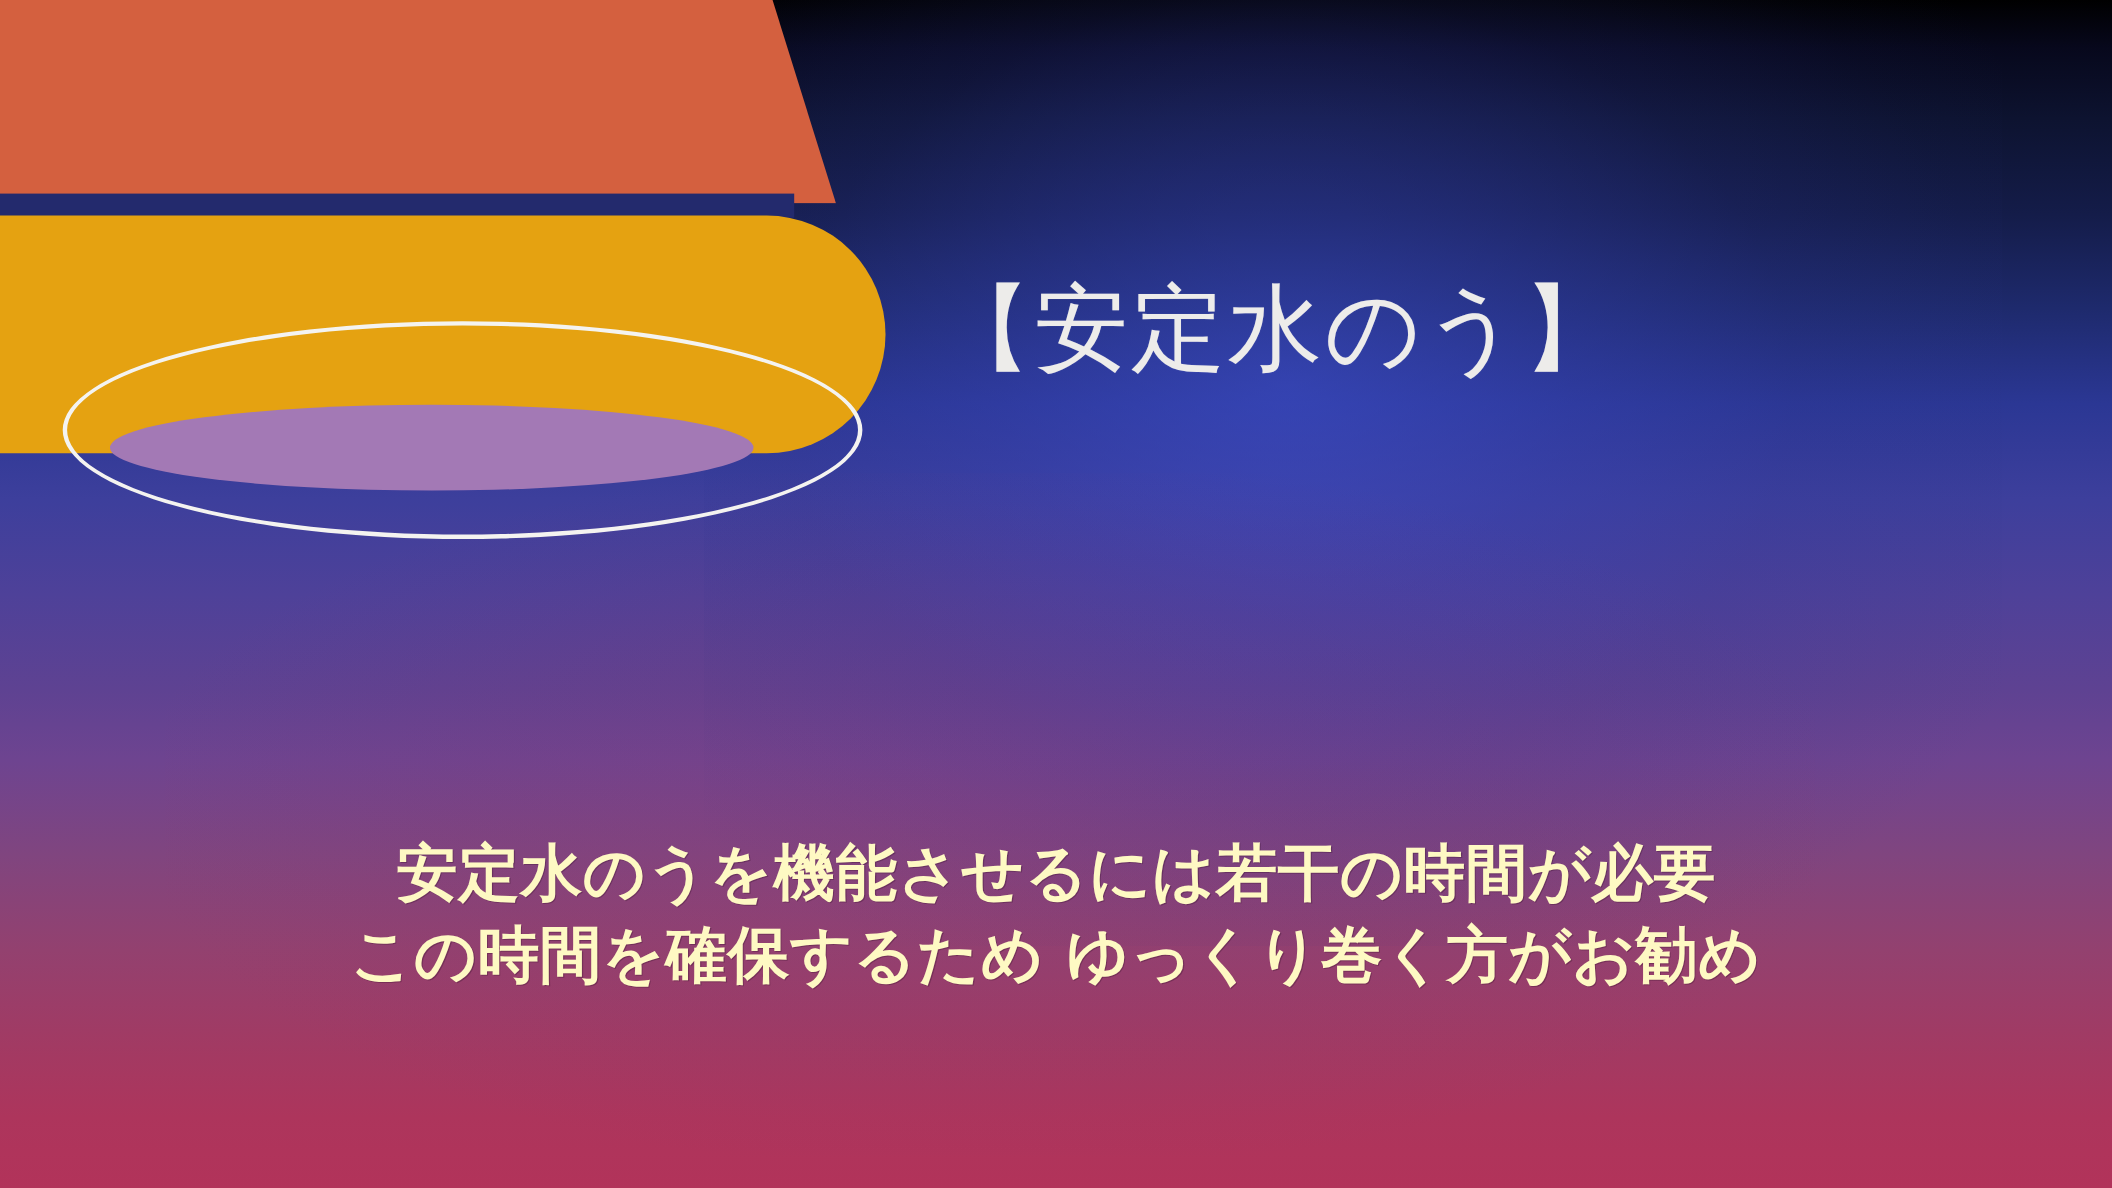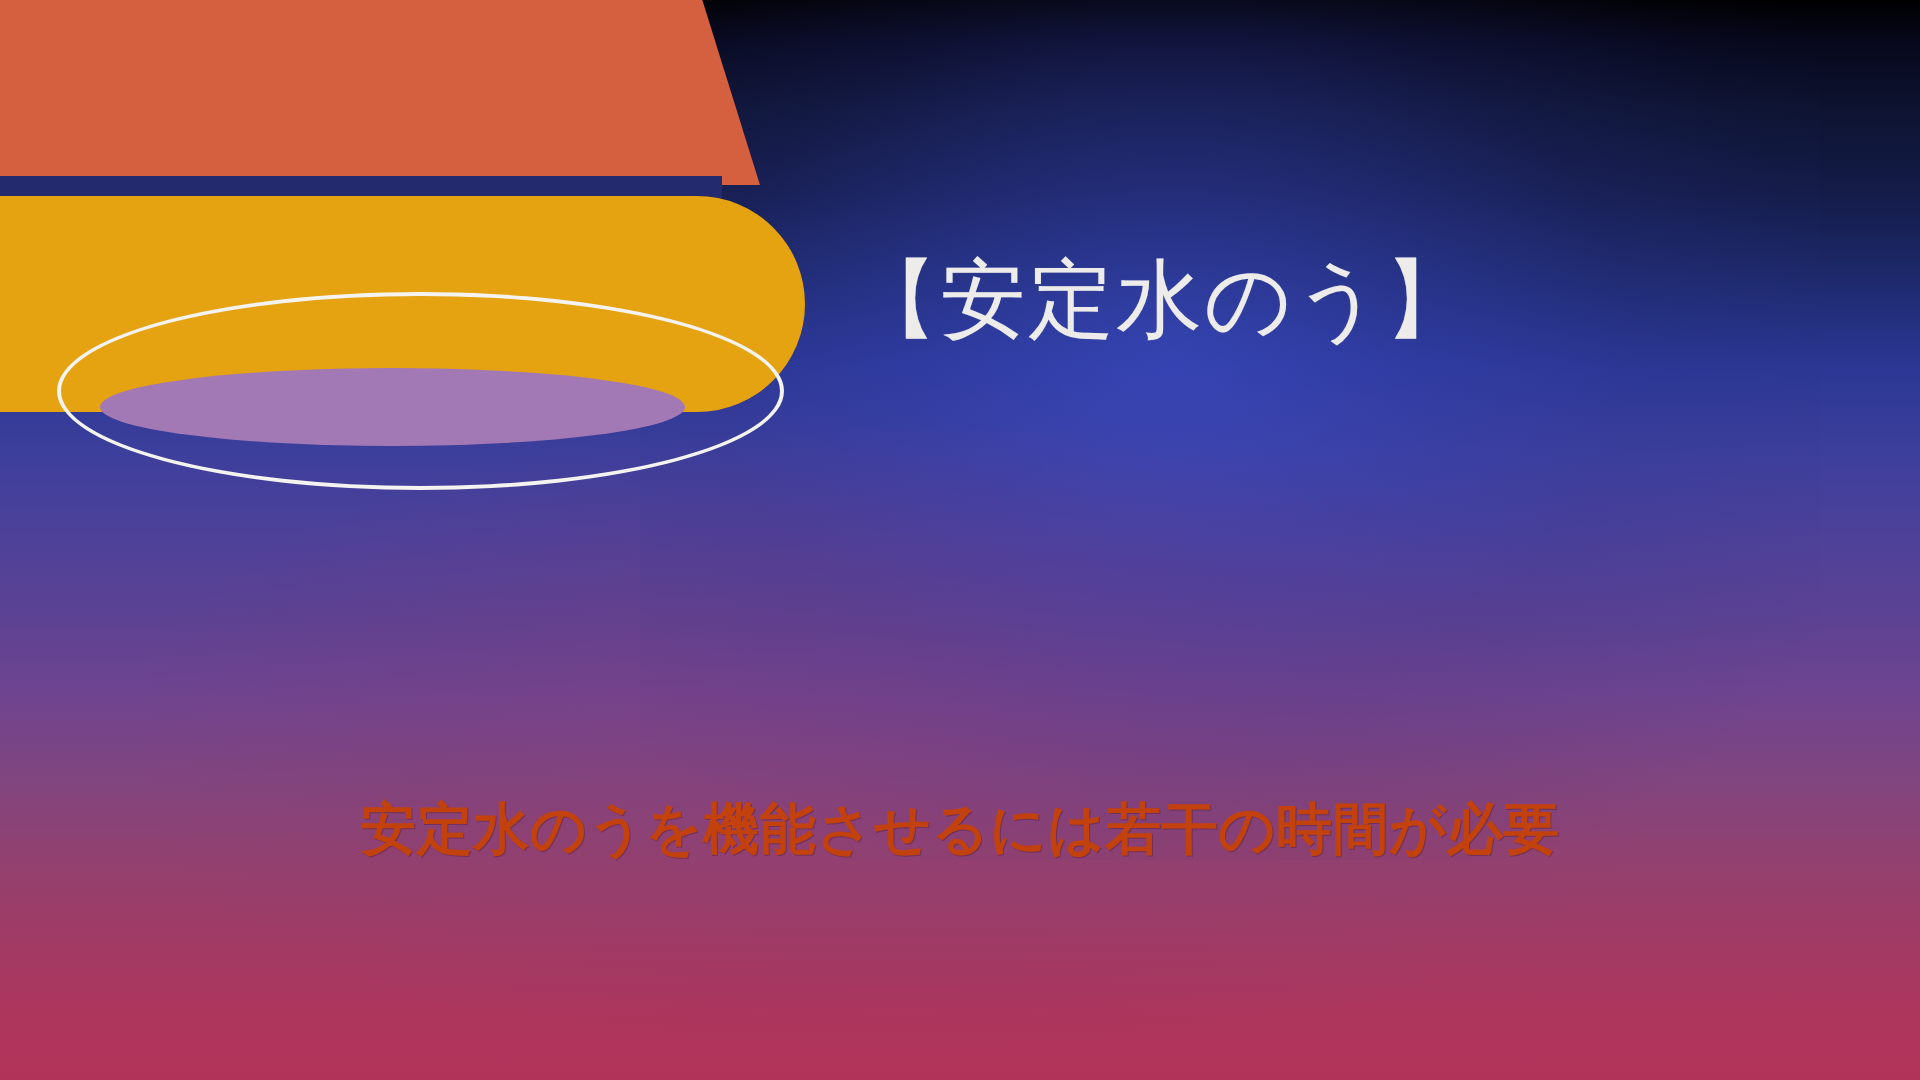--- a/index.html
+++ b/index.html
@@ -121,23 +121,23 @@
     color: #edecea;
     white-space: nowrap;
     text-shadow: 0 0 1px rgba(255,255,255,0.25);
   }
 
   
   .caption {
     position: absolute;
     left: 0;
     right: 0;
-    top: 792px;
+    top: 758px;
     text-align: center;
-    color: #c2410c;
+    color: #fef9c3;
     font-family: "DejaVu Sans", sans-serif;
     font-weight: bold;
     font-size: 56px;
     line-height: 1.33;
     letter-spacing: 0.5px;
     text-shadow: 1px 1px 0 rgba(60,20,50,0.35);
   }
   .caption .cline { display: block; }
 </style>
 </head>
@@ -152,15 +152,16 @@
   <div class="shape-orange-taper"></div>
   <div class="shape-navy-stripe"></div>
   <div class="shape-yellow"></div>
   <div class="shape-purple-fill"></div>
   <div class="shape-ellipse-outline"></div>
 
   <div class="title">【安定水のう】</div>
 
   <div class="caption">
     <span class="cline">安定水のうを機能させるには若干の時間が必要</span>
+    <span class="cline">この時間を確保するため ゆっくり巻く方がお勧め</span>
   </div>
 
 </div>
 
 </body></html>

